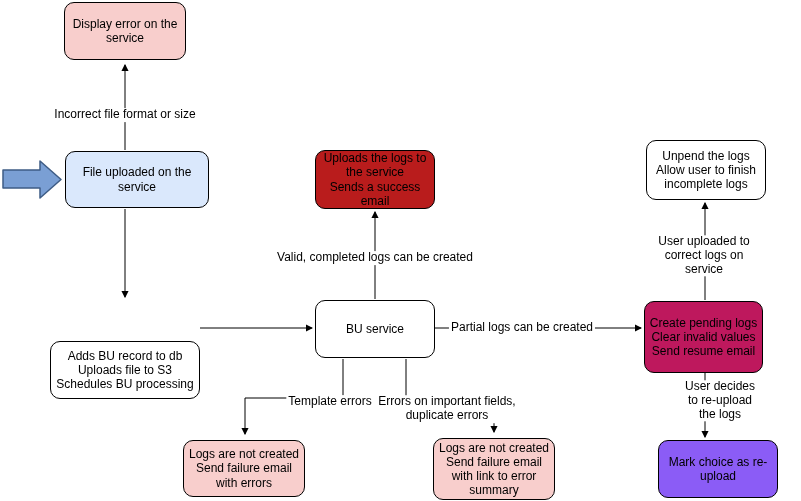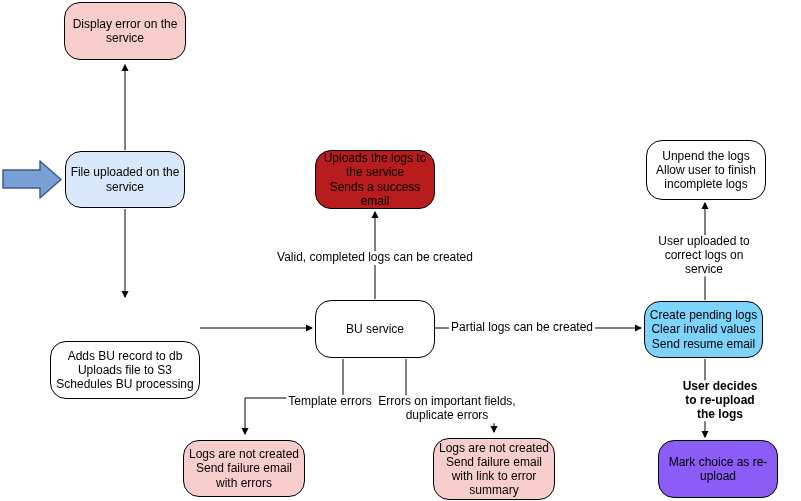--- a/index.html
+++ b/index.html
@@ -3,21 +3,21 @@
 <meta charset="utf-8">
 <style>
   html,body { margin:0; padding:0; background:#ffffff; }
   .canvas {
     position:relative; width:801px; height:501px; background:#ffffff;
     font-family:"Liberation Sans", sans-serif; overflow:hidden;
   }
   svg.edges { position:absolute; left:0; top:0; width:801px; height:501px; }
   .node {
     position:absolute; box-sizing:border-box;
-    border:1px solid #000; border-radius:16px;
+    border:1px solid #000; border-radius:10px;
     display:flex; align-items:center; justify-content:center;
     text-align:center; font-size:12px; line-height:1.17;
     white-space:pre-line; padding:2px; color:#000;
   }
   .elabel {
     position:absolute; transform:translate(-50%,-50%);
     background:#ffffff; padding:0 2px;
     font-size:12px; line-height:1.15; text-align:center;
     white-space:pre-line; color:#000;
   }
@@ -51,62 +51,63 @@
     <path d="M343,359 L343,398 L245,398 L245,434" stroke="#000" fill="none" marker-end="url(#arrow)"></path>
 
     <path d="M406,359 L406,400 L494,400 L494,432" stroke="#000" fill="none" marker-end="url(#arrow)"></path>
 
     <polygon points="3,170 40,170 40,161 61,179.5 40,198 40,188 3,188" stroke-width="1.5" stroke-linejoin="round" fill="#7a9fd4" stroke="#3e5c85"></polygon>
   </svg>
 
   <div class="node" style="left: 64px; top: 2px; width: 122px; height: 58px; background-color: rgb(248, 206, 204);">Display error on the
 service</div>
 
-  <div class="node" style="left: 65px; top: 151px; width: 120px; height: 57px; background-color: rgb(218, 232, 252);">File uploaded on the
+  <div class="node" style="left: 65px; top: 151px; width: 144px; height: 57px; background-color: rgb(218, 232, 252);">File uploaded on the
 service</div>
 
   <div class="node" style="left: 50px; top: 300px; width: 150px; height: 58px; background-color: rgb(255, 255, 255); margin-top: 41px;">Adds BU record to db
 Uploads file to S3
 Schedules BU processing</div>
 
   <div class="node" style="left: 315px; top: 150px; width: 120px; height: 59px; background-color: #b91c1c;">Uploads the logs to
 the service
 Sends a success
 email</div>
 
   <div class="node" style="left: 315px; top: 300px; width: 120px; height: 58px; background-color: rgb(255, 255, 255);">BU service</div>
 
-  <div class="node" style="left: 644px; top: 301px; width: 119px; height: 57px; background-color: #7dd3fc;">Create pending logs
+  <div class="node" style="left: 644px; top: 301px; width: 119px; height: 72px; background-color: #be185d;">Create pending logs
 Clear invalid values
 Send resume email</div>
 
   <div class="node" style="left: 646px; top: 140px; width: 120px; height: 60px; background-color: rgb(255, 255, 255);">Unpend the logs
 Allow user to finish
 incomplete logs</div>
 
   <div class="node" style="left: 658px; top: 440px; width: 120px; height: 58px; background-color: #8b5cf6;">Mark choice as re-
 upload</div>
 
   <div class="node" style="left: 183px; top: 440px; width: 122px; height: 57px; background-color: rgb(248, 206, 204);">Logs are not created
 Send failure email
 with errors</div>
 
   <div class="node" style="left: 433px; top: 438px; width: 122px; height: 62px; background-color: rgb(248, 206, 204);">Logs are not created
 Send failure email
 with link to error
 summary</div>
 
+  <div class="elabel" style="left:125px; top:115px;">Incorrect file format or size</div>
 
 
   <div class="elabel" style="left:375px; top:258px;">Valid, completed logs can be created</div>
 
   <div class="elabel" style="left:522px; top:328px;">Partial logs can be created</div>
 
   <div class="elabel" style="left:704px; top:256px;">User uploaded to correct logs on service</div>
 
-  <div class="elabel" style="left:720px; top:401px;font-weight:bold;">User decides to re-upload the logs</div>
+  <div class="elabel" style="left:720px; top:401px;">User decides to re-upload the logs</div>
 
   <div class="elabel" style="left:330px; top:402px;">Template errors</div>
 
   <div class="elabel" style="left:447px; top:409px;">Errors on important fields,
 duplicate errors</div>
 
 </div>
 
 </body></html>

